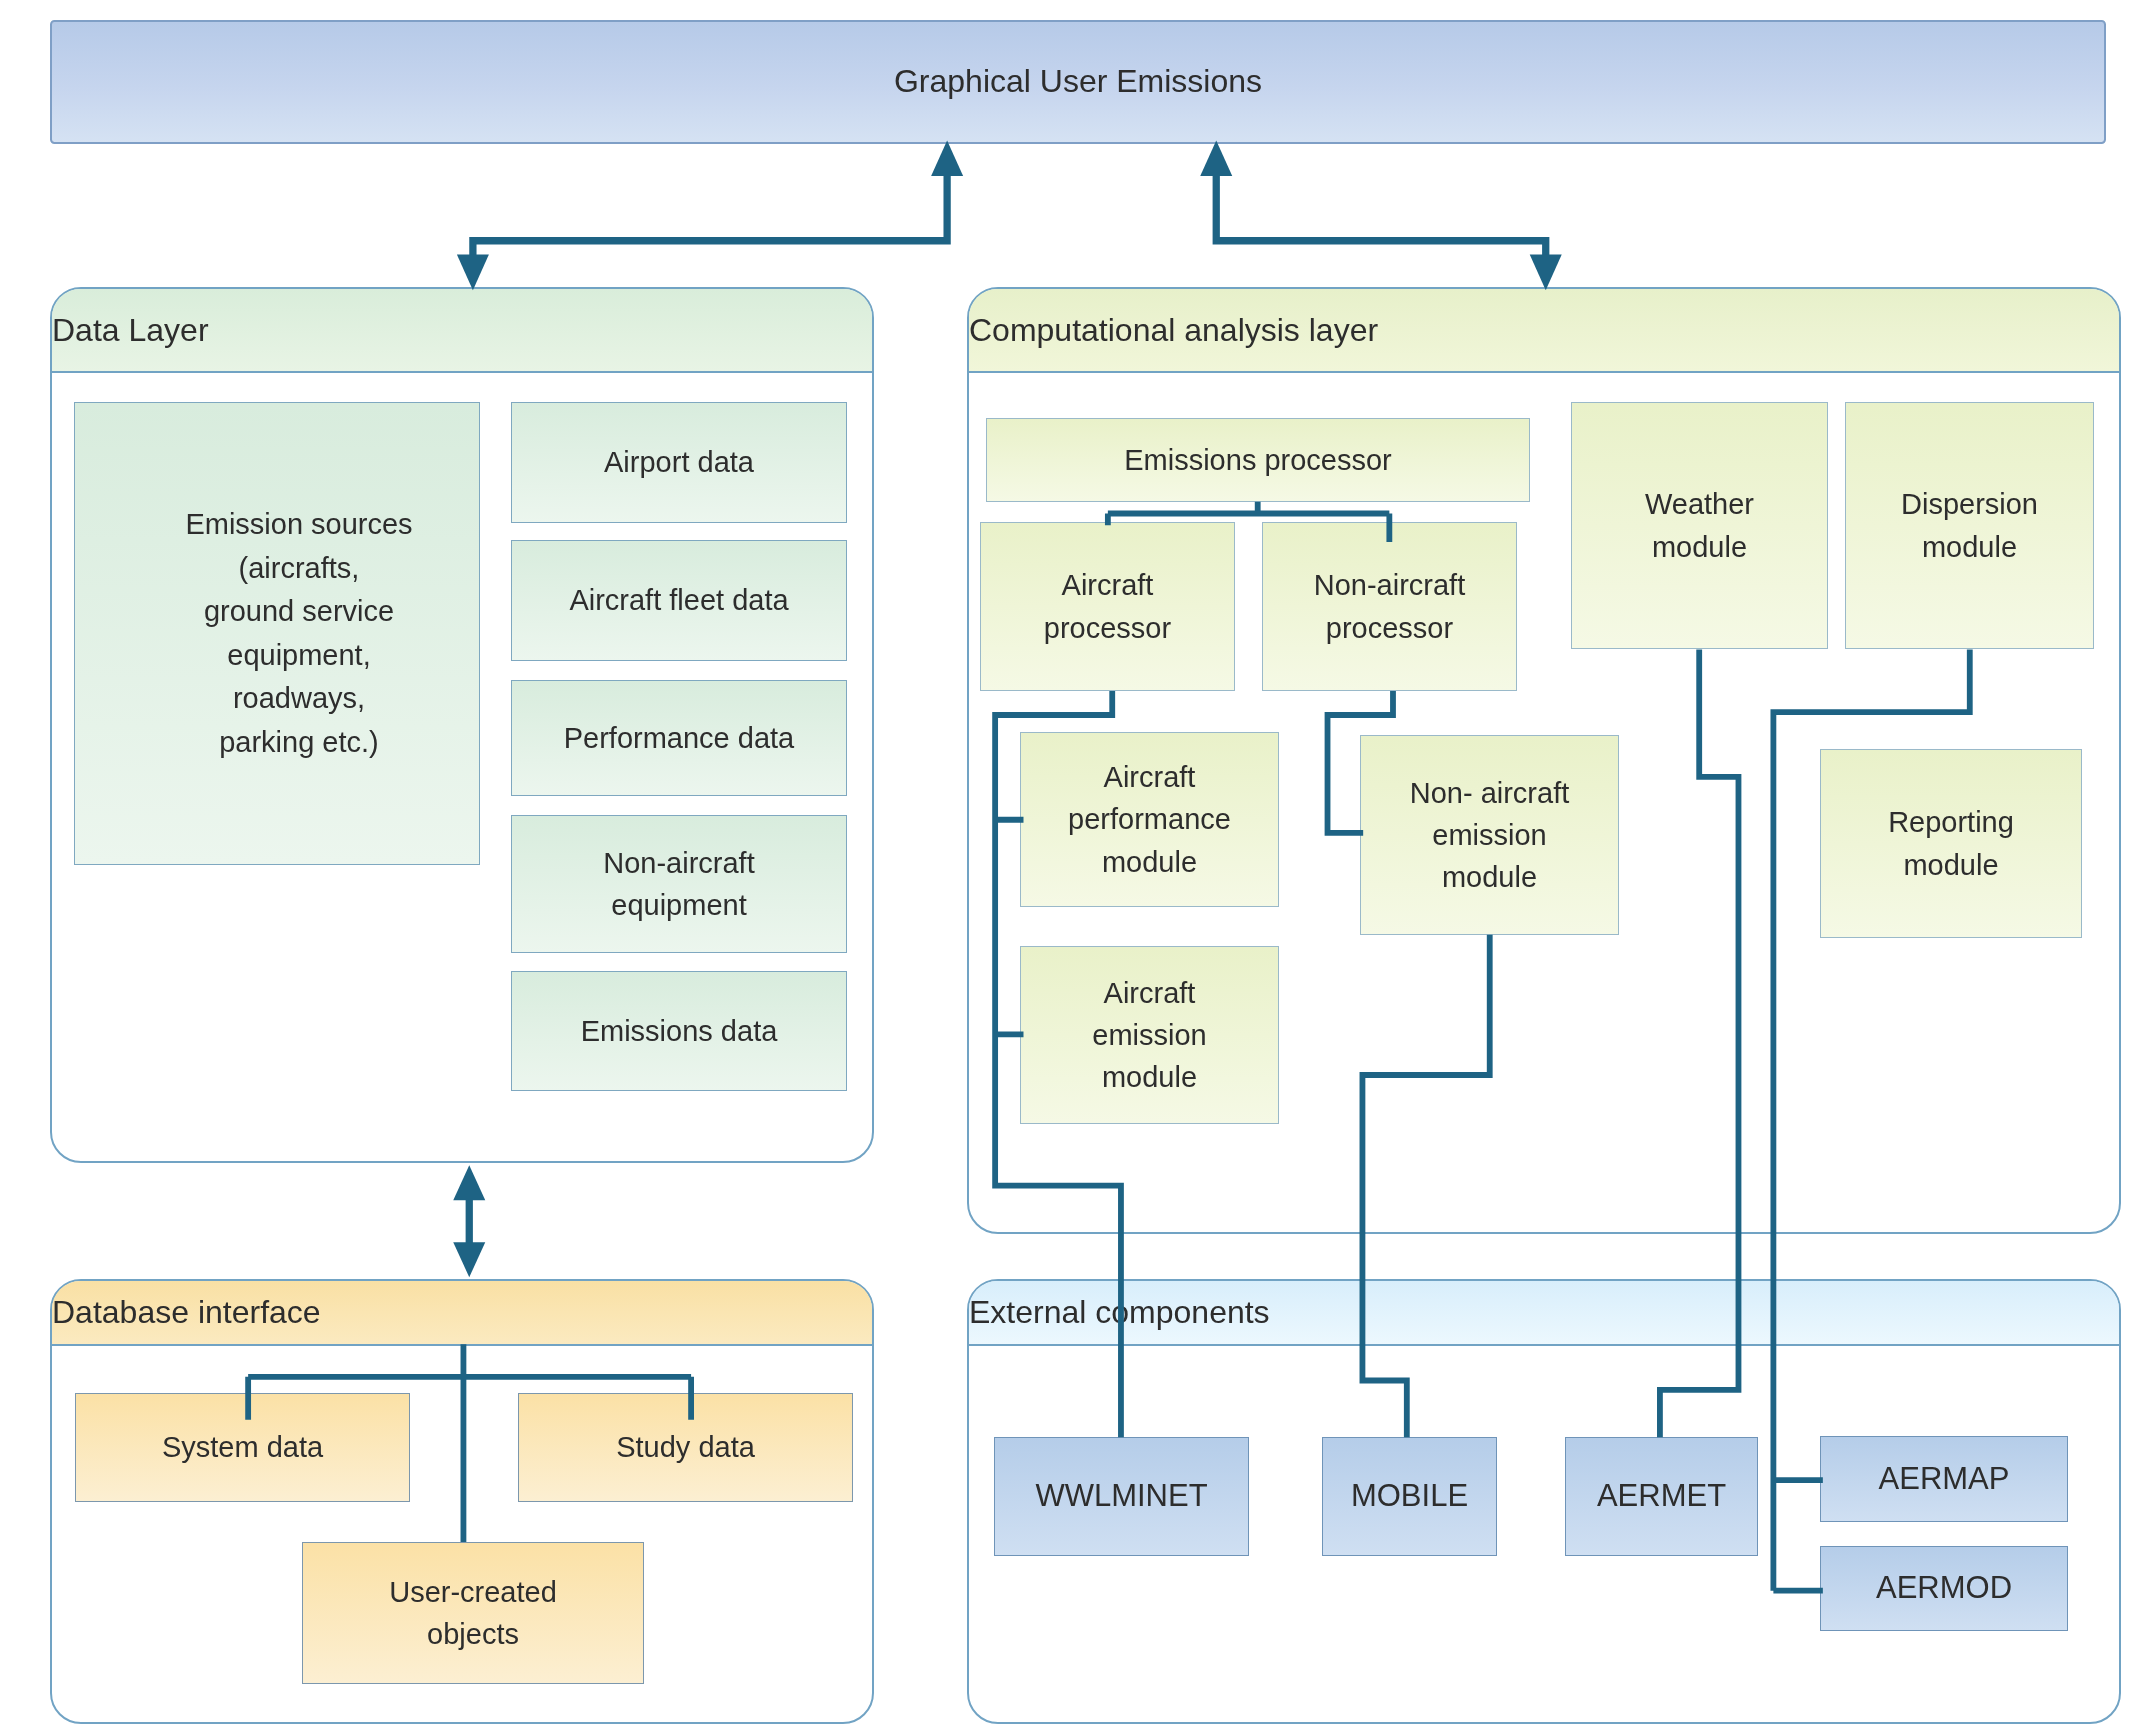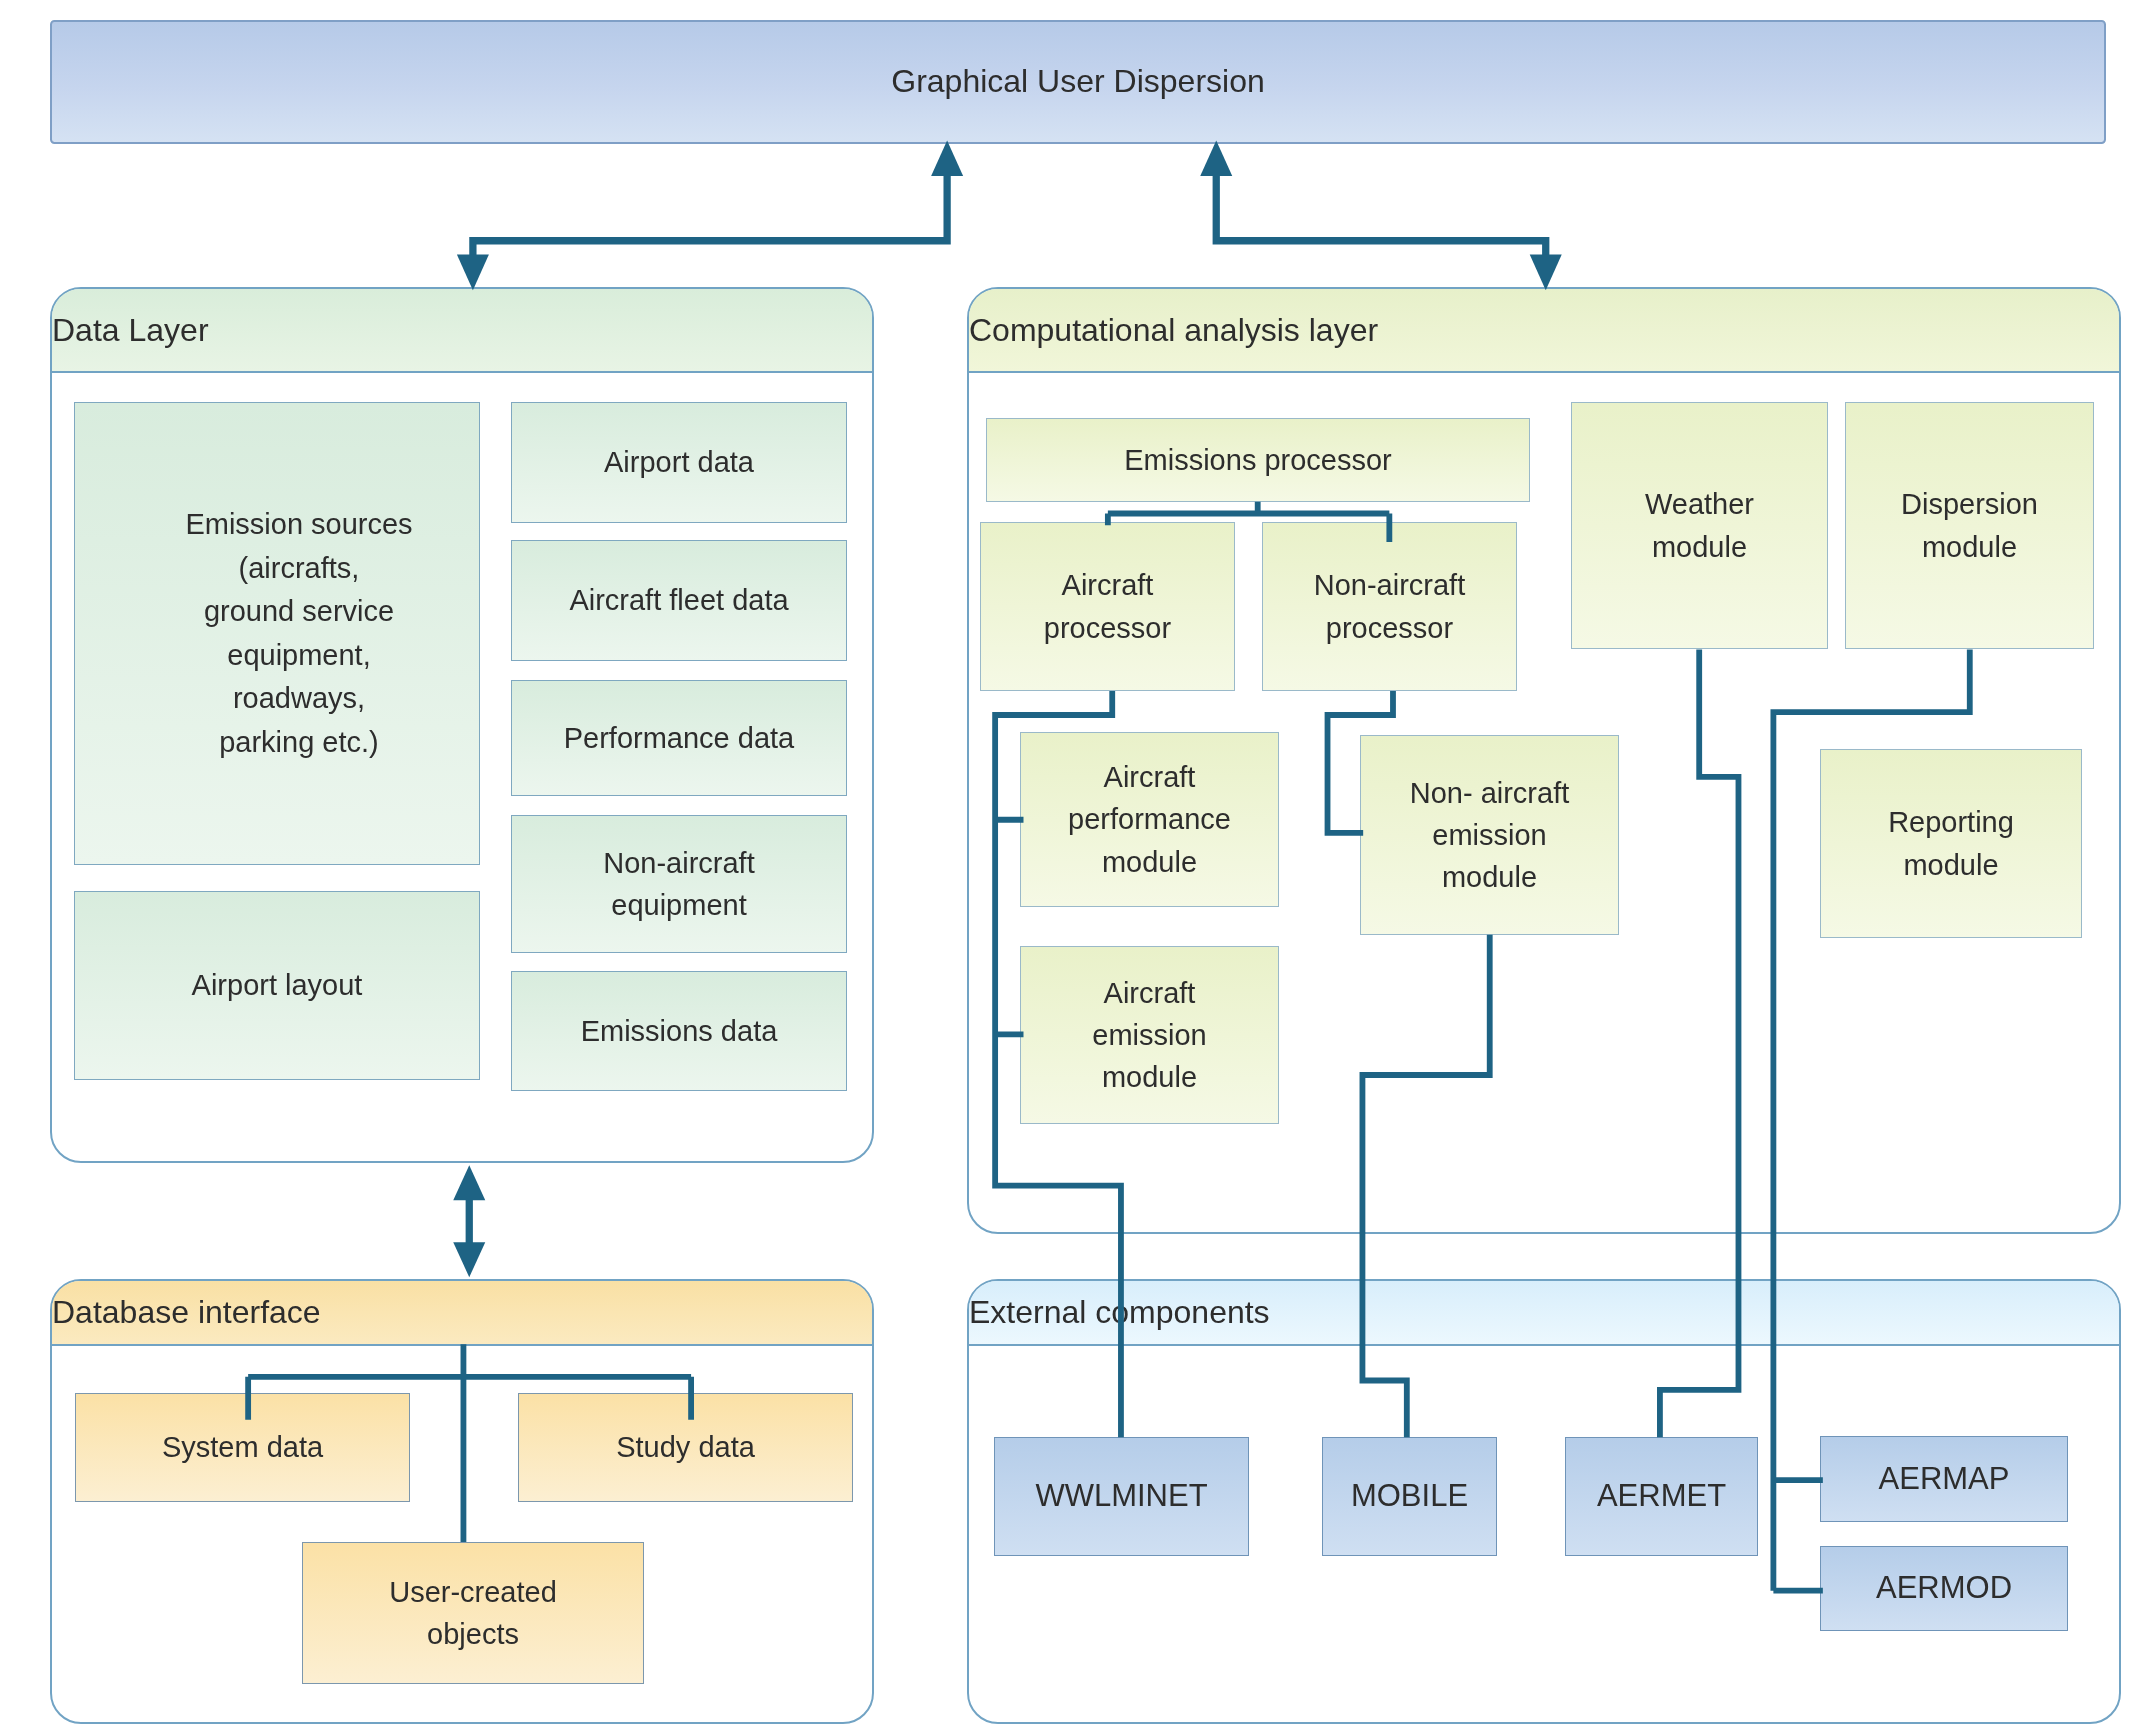--- a/index.html
+++ b/index.html
@@ -59,21 +59,21 @@
   .wire{fill:none;stroke:#1e6384;stroke-width:8;}
   .wire-thick{fill:none;stroke:#1e6384;stroke-width:10;}
   .head{fill:#1e6384;stroke:none;}
 </style>
 </head>
 <body>
 
 <div class="canvas">
 
   <div class="gui-bar" style="left:50px;top:19.6px;width:2052px;height:120px;">
-    <span>Graphical User Dispersion</span>
+    <span>Graphical User Emissions</span>
   </div>
 
   <div class="panel" style="left:50px;top:287px;width:824px;height:876px;">
     <div class="panel-header hdr-green" style="height:82px;">
       <span>Data Layer</span>
     </div>
   </div>
 
   <div class="panel" style="left:967px;top:287px;width:1154px;height:947px;">
     <div class="panel-header hdr-lime" style="height:82px;">
@@ -92,21 +92,20 @@
       <span>External components</span>
     </div>
   </div>
 
   <div class="box box-green box-wide" style="left:74px;top:402px;width:406px;height:463px;padding-left:44px;">Emission sources
 (aircrafts,
 ground service
 equipment,
 roadways,
 parking etc.)</div>
-  <div class="box box-green" style="left:74px;top:891px;width:406px;height:189px;">Airport layout</div>
   <div class="box box-green" style="left:511px;top:402px;width:336px;height:121px;">Airport data</div>
   <div class="box box-green" style="left:511px;top:540px;width:336px;height:121px;">Aircraft fleet data</div>
   <div class="box box-green" style="left:511px;top:680px;width:336px;height:116px;">Performance data</div>
   <div class="box box-green" style="left:511px;top:815px;width:336px;height:138px;">Non-aircraft
 equipment</div>
   <div class="box box-green" style="left:511px;top:971px;width:336px;height:120px;">Emissions data</div>
 
   <div class="box box-lime" style="left:986px;top:418px;width:544px;height:84px;">Emissions processor</div>
   <div class="box box-lime" style="left:980px;top:522px;width:255px;height:169px;">Aircraft
 processor</div>

